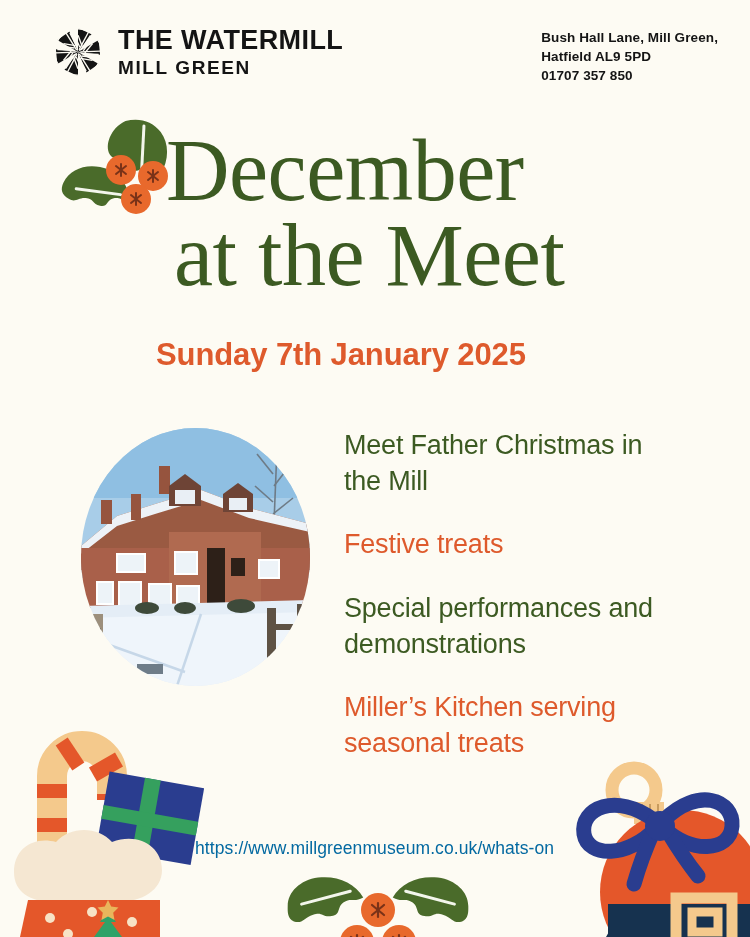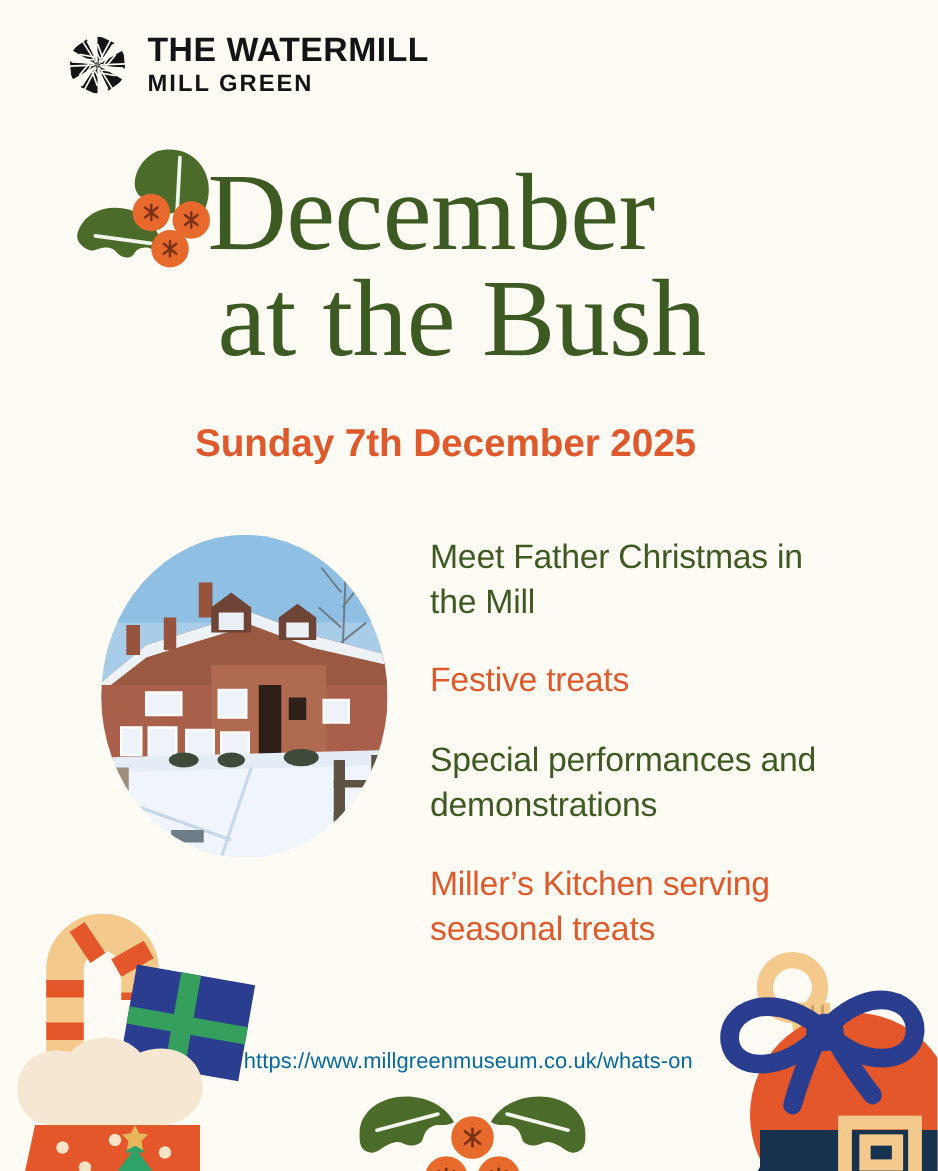--- a/index.html
+++ b/index.html
@@ -253,20 +253,25 @@
             <circle cx="50" cy="50" r="46" fill="none" stroke="#FDFBF3" stroke-width="5"></circle>
           </g>
         </svg>
       </span>
       <span class="brand-words">
         <span class="brand-line1">THE WATERMILL</span>
         <span class="brand-line2">MILL GREEN</span>
       </span>
     </div>
 
+    <div class="address">
+      <div>Bush Hall Lane, Mill Green,</div>
+      <div>Hatfield AL9 5PD</div>
+      <div>01707 357 850</div>
+    </div>
   </div>
 
   <span class="holly-top">
     <svg viewBox="0 0 140 125" width="140" height="125" aria-hidden="true">
 
       <g transform="rotate(-32 95 45)">
         <path d="M95 12 C108 16 118 26 119 40 C120 54 112 68 96 76
                  C92 70 96 66 90 62 C84 58 80 64 76 58
                  C72 52 78 48 74 42 C70 36 64 40 64 32
                  C64 22 78 10 95 12 Z" fill="#4A6B2A"></path>
@@ -299,24 +304,24 @@
           <path d="M88 89 L88 101"></path>
             <path d="M83 91 L93 99"></path>
             <path d="M93 91 L83 99"></path>
         </g>
       </g>
     </svg>
   </span>
 
   <div class="headline">
     <div>December</div>
-    <div class="headline-l2">at the Bush</div>
+    <div class="headline-l2">at the Meet</div>
   </div>
 
-  <div class="date">Sunday 7th December 2025</div>
+  <div class="date">Sunday 7th January 2025</div>
 
   <div class="photo">
     <svg viewBox="0 0 229 258" width="229" height="258" aria-hidden="true">
 
       <rect x="0" y="0" width="229" height="150" fill="#A8CDE8"></rect>
       <rect x="0" y="0" width="229" height="70" fill="#8FBFE2"></rect>
 
       <g stroke="#6E7B86" stroke-width="1.6" fill="none">
         <path d="M196 20 L192 120"></path>
         <path d="M192 46 L176 26"></path>

